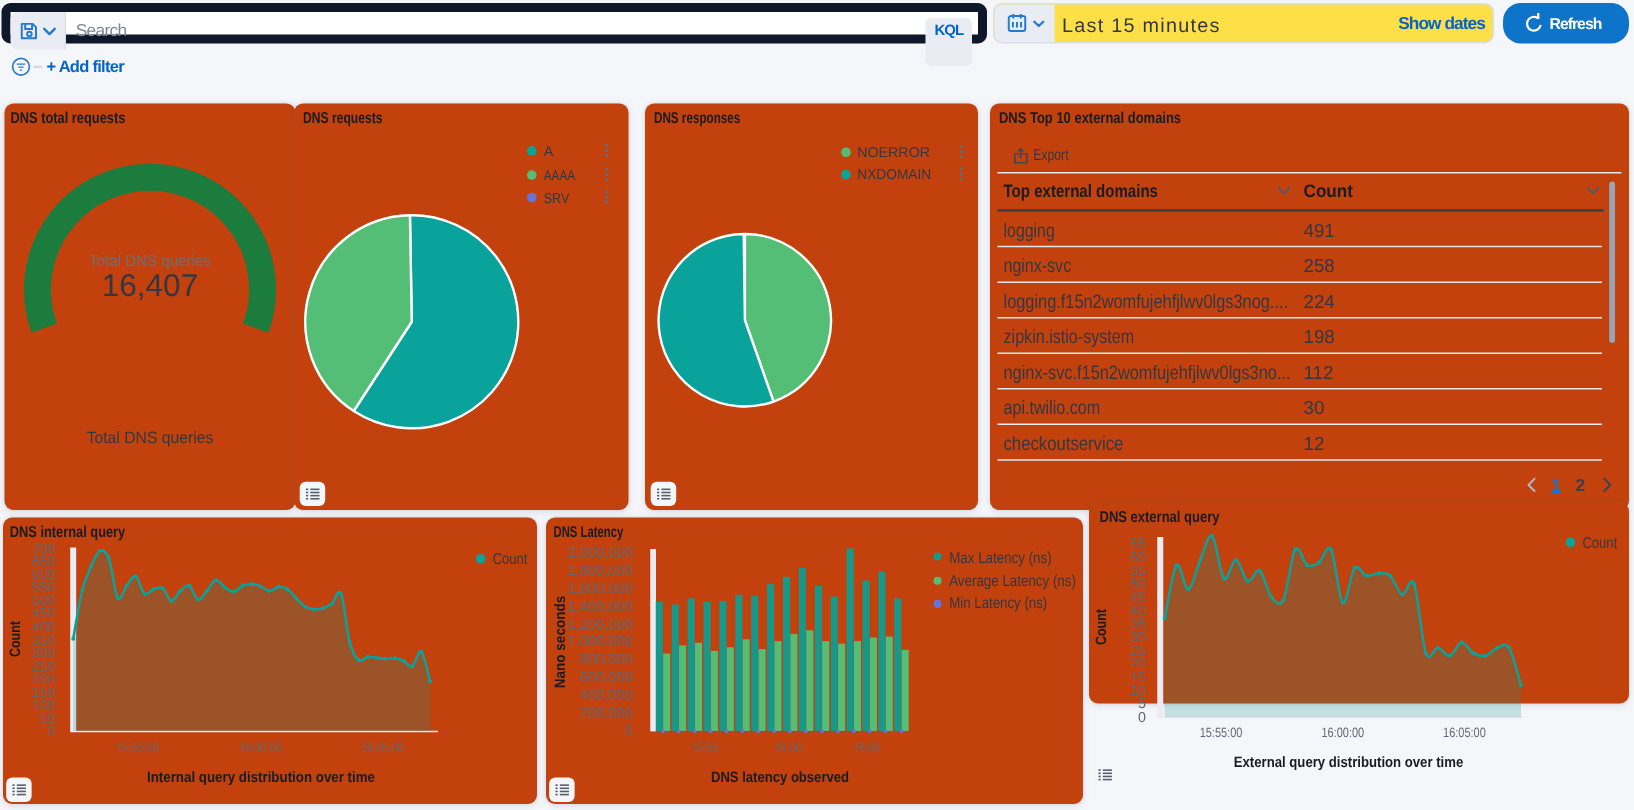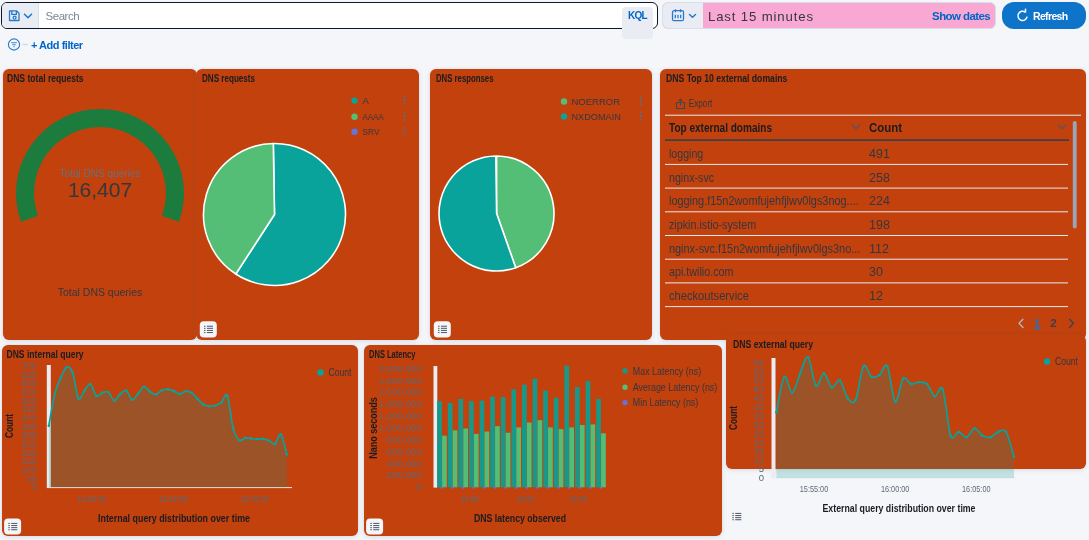--- a/index.html
+++ b/index.html
@@ -2,37 +2,37 @@
 <html><head><meta charset="utf-8"><style>
 * { margin:0; padding:0; box-sizing:border-box; }
 html,body { width:1089px; height:540px; overflow:hidden; }
 body { background:#f5f6fa; font-family:"Liberation Sans", sans-serif; position:relative; }
 .panel { position:absolute; background:#c2410c; border-radius:6px;
   box-shadow:0 1px 5px rgba(101,119,134,.18), 0 0 2px rgba(101,119,134,.12); }
 svg { position:absolute; left:0; top:0; }
 .abs { position:absolute; white-space:nowrap; }
 </style></head><body>
 
-<div class="abs" style="left:1px;top:2px;width:657px;height:27px;background:#fff;border:1px solid #0f172a;border-radius:6px;">
+<div class="abs" style="left:1px;top:2px;width:657px;height:27px;background:#fff;border:6px solid #0f172a;border-radius:6px;">
   <div class="abs" style="left:0;top:0;width:37px;height:25px;background:#e9edf3;border-radius:5px 0 0 5px;border-right:1px solid #d8deea;">
     <svg width="37" height="25">
       <g stroke="#2779cc" stroke-width="1.3" fill="none">
         <path d="M7.5 7.9 h7.2 l2.3 2.3 v7.3 h-9.5 z" stroke-linejoin="round"></path>
         <path d="M9.8 7.9 v3.4 h4.6 v-3.4"></path>
         <circle cx="12.6" cy="14.6" r="1.5"></circle>
       </g>
       <polyline points="22.5,11.2 26,14.7 29.5,11.2" fill="none" stroke="#2779cc" stroke-width="1.6" stroke-linecap="round" stroke-linejoin="round"></polyline>
     </svg>
   </div>
   <span class="abs" id="t_search" style="left:43.5px;top:7px;font-size:11.5px;letter-spacing:-0.45px;color:#7e8694;">Search</span>
   <div class="abs" style="right:4px;top:4px;height:32px;padding:3px 6px;background:#e9edf3;border-radius:4px;">
     <span id="t_kql" style="font-size:10px;font-weight:700;letter-spacing:-0.7px;color:#0365c8;display:block;">KQL</span>
   </div>
 </div>
-<div class="abs" style="left:662px;top:2px;width:334px;height:27px;background:#f9a8d4;border:1px solid #d8deea;border-radius:6px;">
+<div class="abs" style="left:662px;top:2px;width:334px;height:27px;background:#fde047;border:1px solid #d8deea;border-radius:6px;">
   <div class="abs" style="left:0;top:0;width:40px;height:25px;background:#e9edf3;border-radius:5px 0 0 5px;">
     <svg width="40" height="25">
       <g stroke="#2779cc" stroke-width="1.3" fill="none">
         <rect x="9.5" y="7.7" width="11" height="10" rx="1.5"></rect>
         <line x1="12.5" y1="6.3" x2="12.5" y2="9.3"></line>
         <line x1="17.5" y1="6.3" x2="17.5" y2="9.3"></line>
         <line x1="12.3" y1="11.7" x2="12.3" y2="15.3"></line>
         <line x1="15" y1="11.7" x2="15" y2="15.3"></line>
         <line x1="17.7" y1="11.7" x2="17.7" y2="15.3"></line>
       </g>

